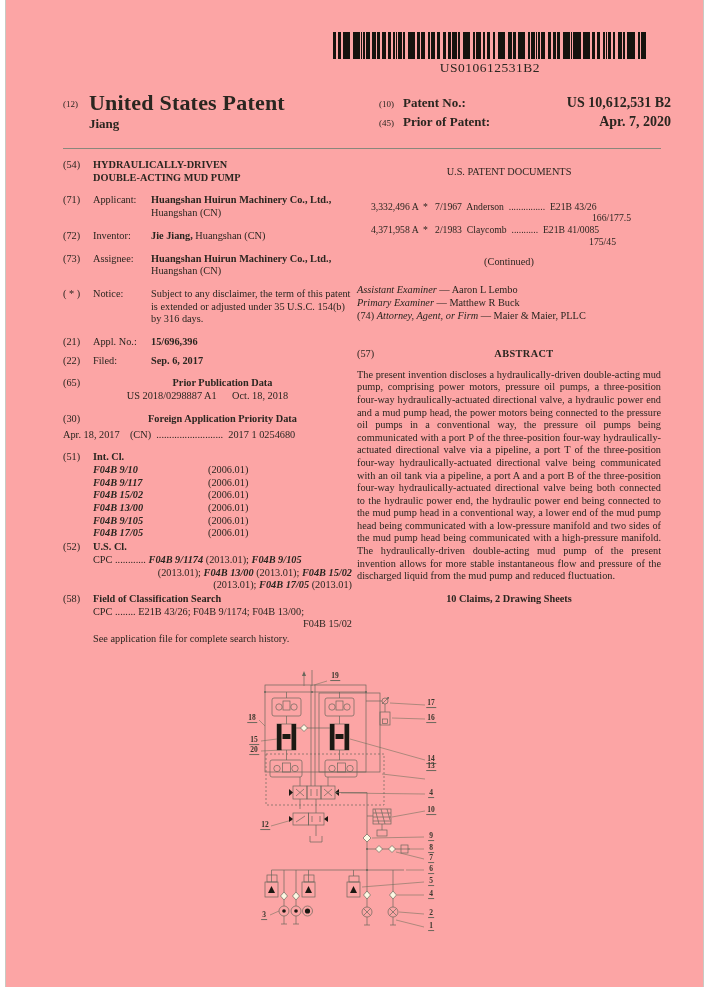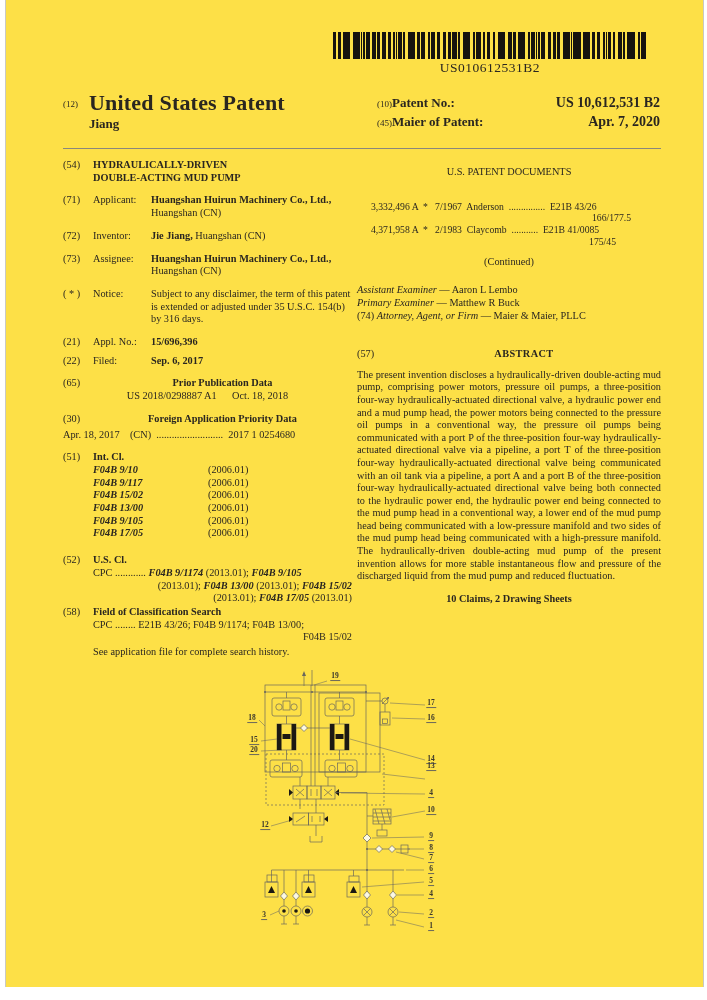--- a/index.html
+++ b/index.html
@@ -1,34 +1,34 @@
 <!DOCTYPE html>
 <html><head>
 <meta charset="utf-8">
 <style>
   html,body{margin:0;padding:0;background:#ffffff;}
   body{width:707px;height:1000px;position:relative;font-family:"Liberation Serif","DejaVu Serif",serif;color:#2a2620;}
-  .page{position:absolute;left:5px;top:0;width:697px;height:987px;background:#fde047;
+  .page{position:absolute;left:5px;top:0;width:697px;height:987px;background:#fca5a5;
         border-left:1px solid #c9c9c2;border-right:1px solid #c9c9c2;overflow:hidden;}
   
   .barcode{position:absolute;left:327px;top:32px;width:314px;text-align:center;}
   .bars{height:27px;width:100%;
     background:
       repeating-linear-gradient(90deg,#17130e 0 2px,rgba(0,0,0,0) 2px 5px),
       repeating-linear-gradient(90deg,#17130e 0 1px,rgba(0,0,0,0) 1px 7px),
       repeating-linear-gradient(90deg,#17130e 0 3px,rgba(0,0,0,0) 3px 11px),
       repeating-linear-gradient(90deg,#17130e 0 1px,rgba(0,0,0,0) 1px 13px);}
   .barcode .code{font-size:13.5px;margin-top:1px;letter-spacing:.5px;}
   
   .hdr-left{position:absolute;left:57px;top:90px;}
   .hdr-left .t-row{display:flex;align-items:flex-start;}
   .hdr-left .tag{font-size:9px;margin-top:9px;width:26px;}
   .hdr-left .title{font-size:22px;font-weight:bold;letter-spacing:.2px;}
   .hdr-left .surname{font-size:13px;font-weight:bold;margin-left:26px;margin-top:0px;}
-  .hdr-right{position:absolute;left:362px;top:95px;width:292px;text-align:right;}
+  .hdr-right{position:absolute;left:373px;top:95px;width:292px;}
   .hdr-right .row{display:flex;align-items:baseline;margin-bottom:3px;}
   .hdr-right .tag{font-size:9px;width:24px;flex:none;}
   .hdr-right .lab{font-size:13px;font-weight:bold;}
   .hdr-right .val{font-size:14px;font-weight:bold;margin-left:auto;}
   .rule{position:absolute;left:57px;top:148px;width:598px;height:1px;background:#8a877c;}
   
   .colL{position:absolute;left:57px;top:159px;width:289px;font-size:10.3px;line-height:12.7px;}
   .colR{position:absolute;left:351px;top:159px;width:304px;font-size:10.3px;line-height:12.6px;}
   .row{display:flex;}
   .tag{width:30px;flex:none;}
@@ -66,21 +66,21 @@
     <div class="surname">Jiang</div>
   </div>
   <div class="hdr-right">
     <div class="row">
       <span class="tag">(10)</span>
       <span class="lab">Patent No.:</span>
       <span class="val">US 10,612,531 B2</span>
     </div>
     <div class="row">
       <span class="tag">(45)</span>
-      <span class="lab">Maier of Patent:</span>
+      <span class="lab">Prior of Patent:</span>
       <span class="val">Apr. 7, 2020</span>
     </div>
   </div>
   <div class="rule"></div>
 
   <div class="colL">
     <div class="row sect">
       <span class="tag">(54)</span>
       <span class="b">
         <span>HYDRAULICALLY-DRIVEN</span><br>
@@ -148,21 +148,21 @@
         <span>(2006.01)</span>
       </div>
     <div class="intcl-row">
         <span class="cls bi">F04B 9/105</span>
         <span>(2006.01)</span>
       </div>
     <div class="intcl-row">
         <span class="cls bi">F04B 17/05</span>
         <span>(2006.01)</span>
       </div>
-    <div class="row" style="margin-top:14px">
+    <div class="row" style="margin-top:1px">
       <span class="tag">(52)</span>
       <span class="b">U.S. Cl.</span>
     </div>
     <div style="margin-left:30px"><span>CPC ............ </span><span class="bi">F04B 9/1174</span><span> (2013.01); </span><span class="bi">F04B 9/105</span></div>
     <div class="rt"><span>(2013.01); </span><span class="bi">F04B 13/00</span><span> (2013.01); </span><span class="bi">F04B 15/02</span></div>
     <div class="rt"><span>(2013.01); </span><span class="bi">F04B 17/05</span><span> (2013.01)</span></div>
     <div class="row" style="margin-top:1px">
       <span class="tag">(58)</span>
       <span class="b">Field of Classification Search</span>
     </div>

